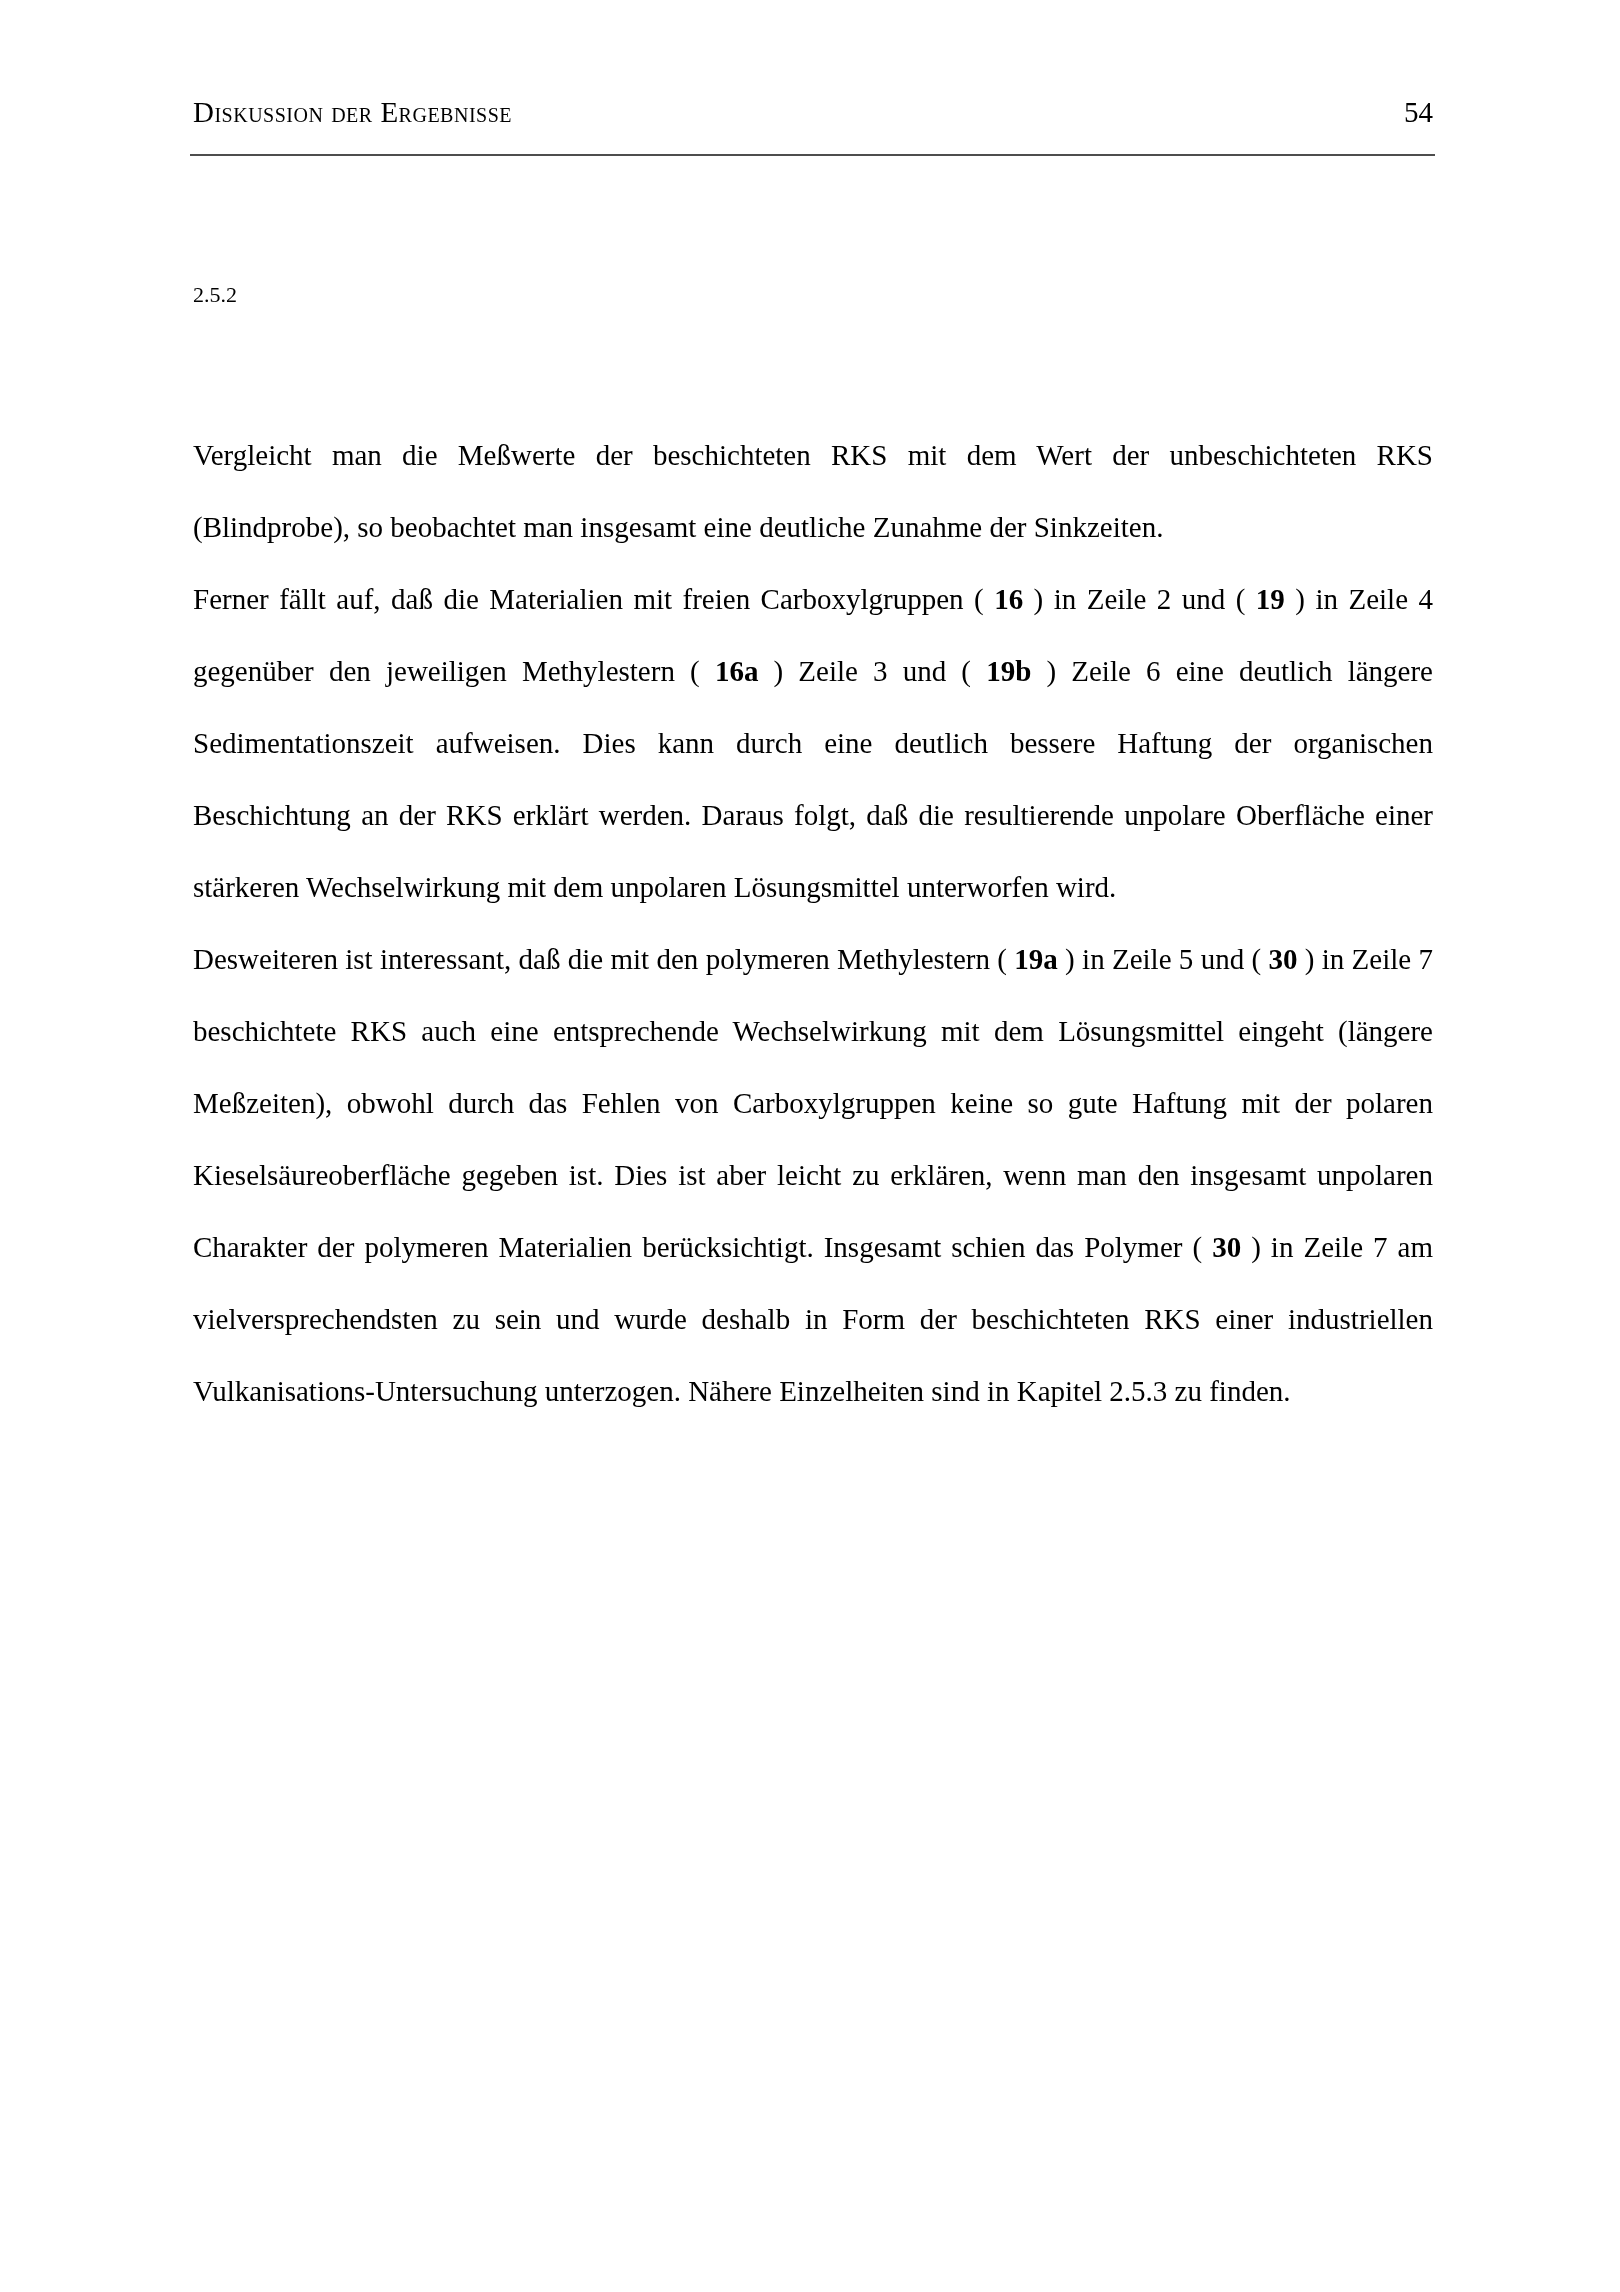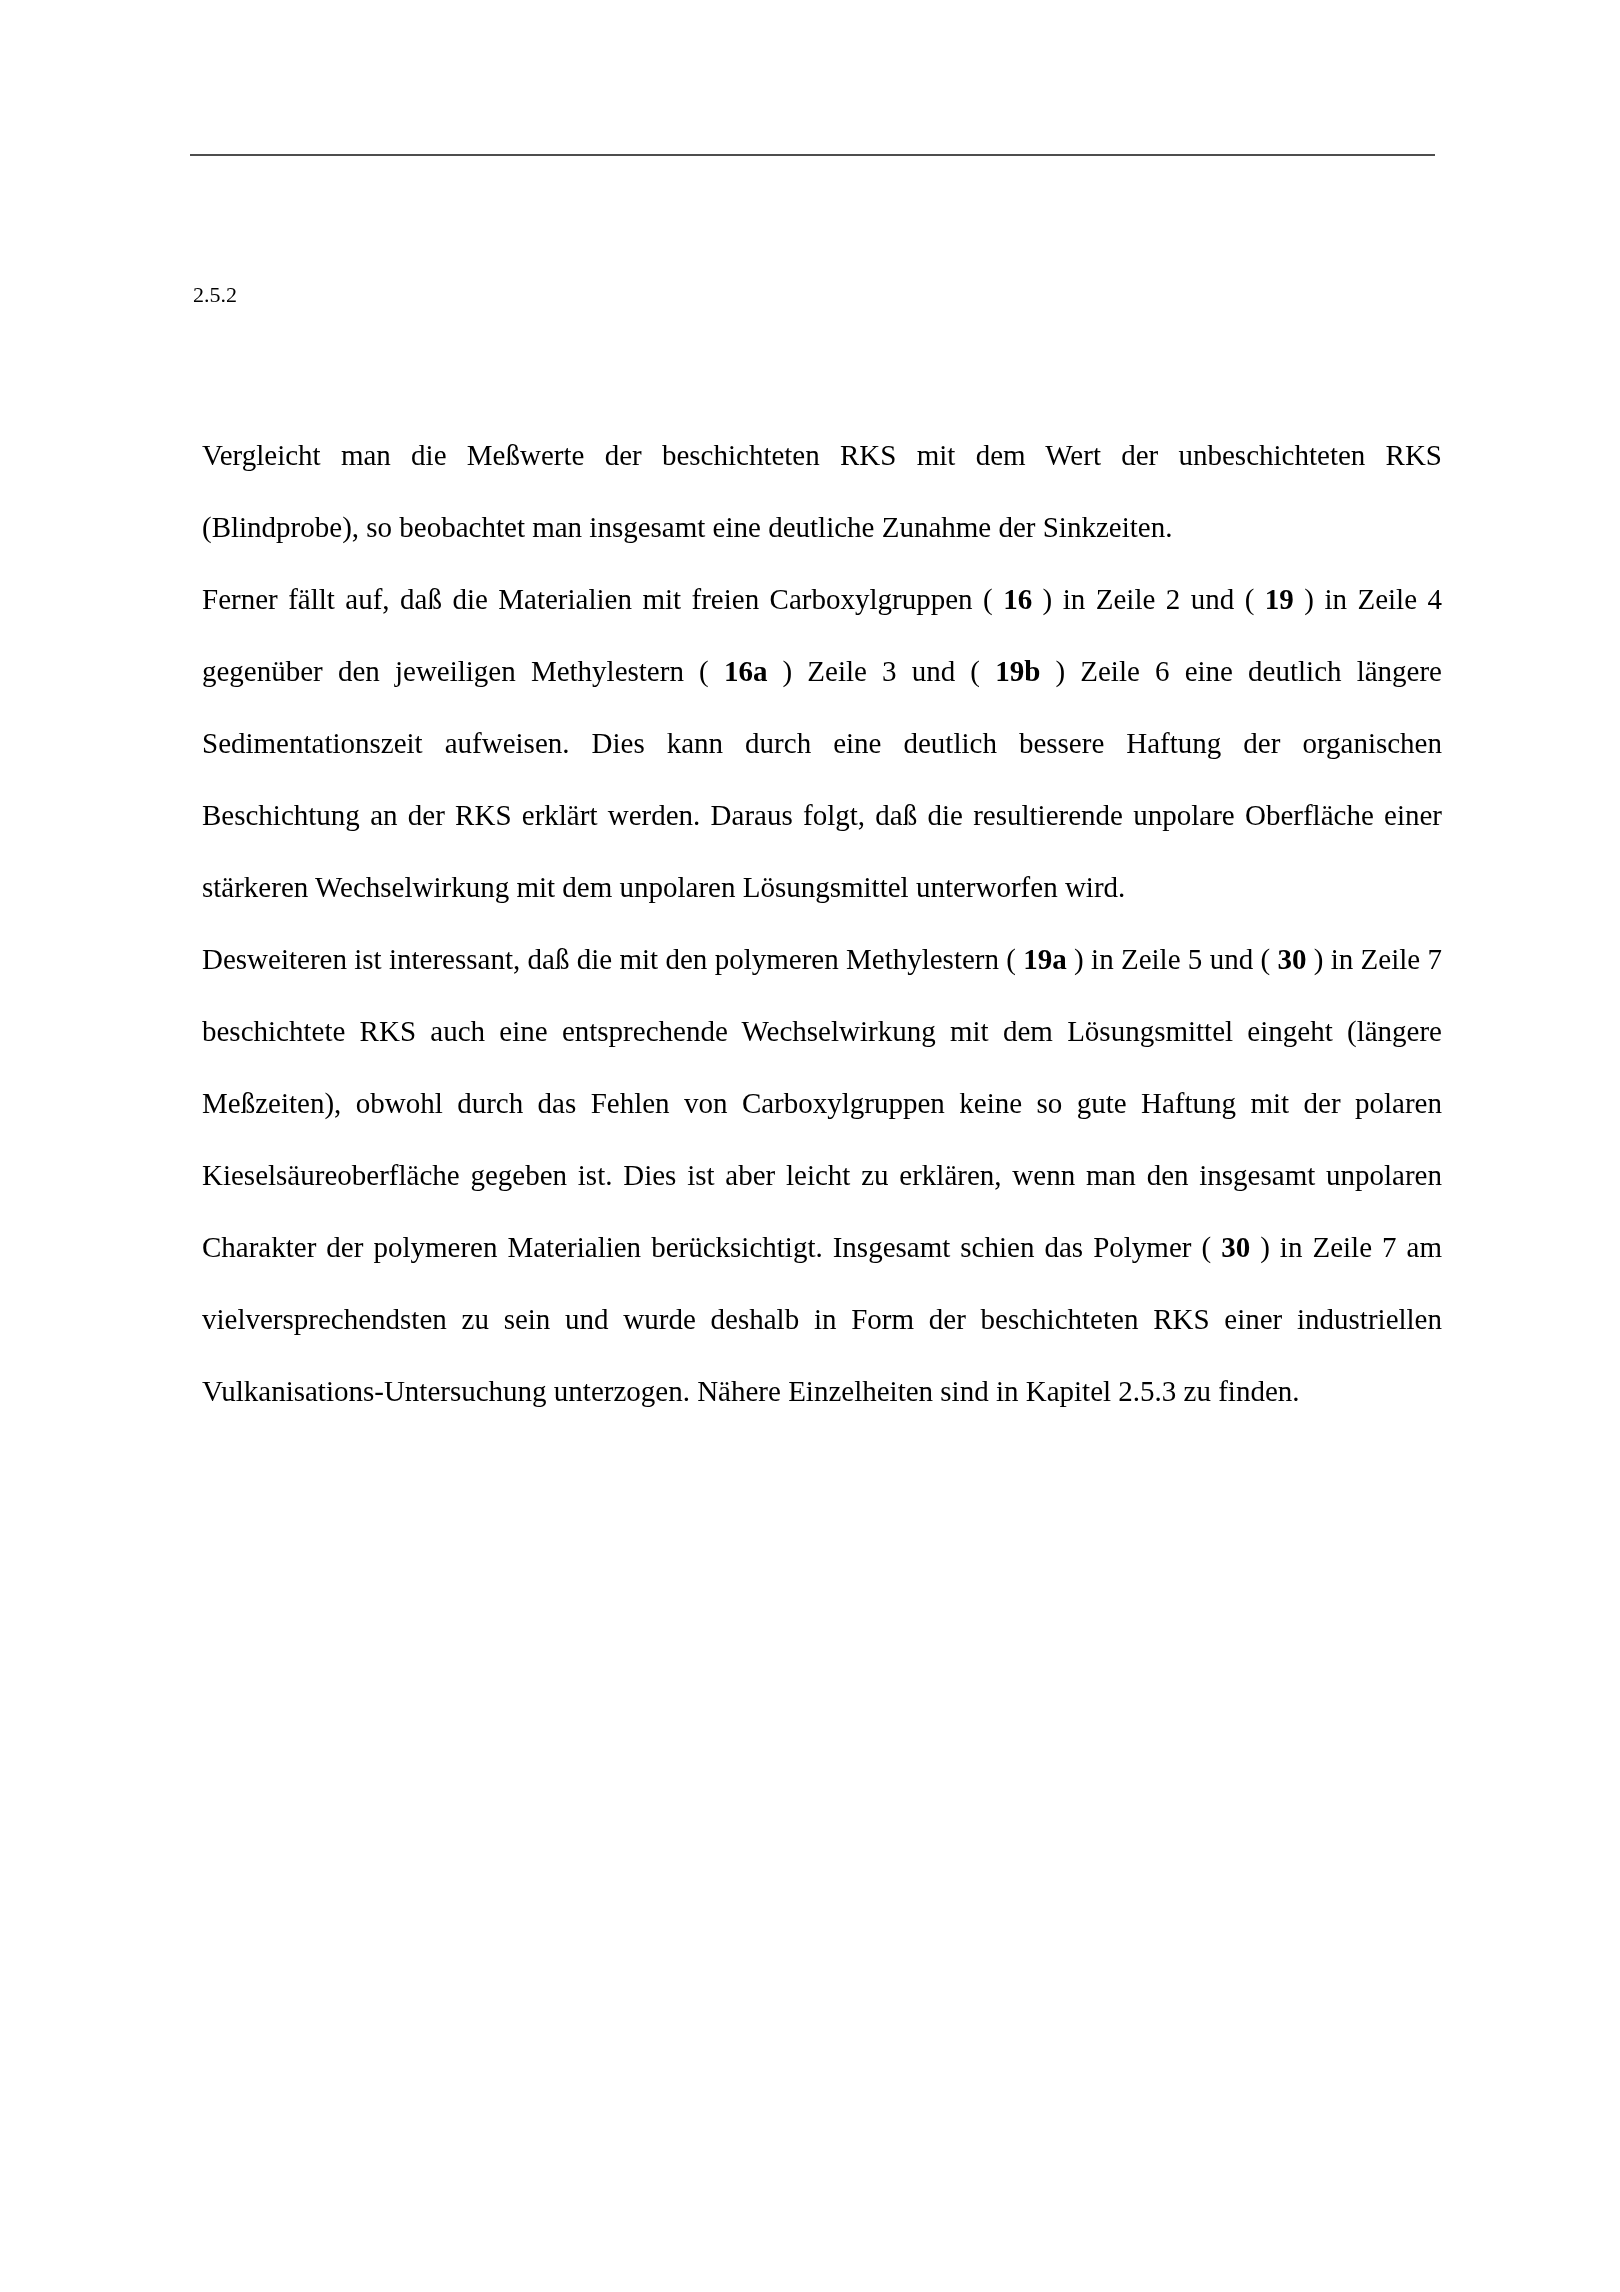--- a/index.html
+++ b/index.html
@@ -47,40 +47,44 @@
     font-size: 22px;
     font-weight: normal;
     display: flex;
   }
   .section-number {
     width: 133px;
     flex: 0 0 133px;
   }
   .document-body {
     position: absolute;
-    left: 202px;
+    left: 193px;
     top: 419px;
     width: 1240px;
   }
   .para {
     font-size: 29px;
     line-height: 72px;
     text-align: justify;
     margin: 0;
   }
   .para b { font-weight: bold; margin-top: 12px; }
   .para.space-before {
     margin-top: 220px;
   }
 </style>
 </head>
 <body>
 
 <div class="page">
 
+  <header class="page-header">
+    <span class="header-title">Diskussion der Ergebnisse</span>
+    <span class="page-number">54</span>
+  </header>
 
   <hr class="header-rule">
 
   <h2 class="section-heading">
     <span class="section-number">2.5.2</span>
   </h2>
 
   <div class="document-body">
       <p class="para"><span>Vergleicht man die Meßwerte der beschichteten RKS mit dem Wert der unbeschichteten RKS (Blindprobe), so beobachtet man insgesamt eine deutliche Zunahme der Sinkzeiten.</span></p>
       <p class="para"><span>Ferner fällt auf, daß die Materialien mit freien Carboxylgruppen ( </span><b>16</b><span> ) in Zeile 2 und ( </span><b>19</b><span> ) in Zeile 4 gegenüber den jeweiligen Methylestern ( </span><b>16a</b><span> ) Zeile 3 und ( </span><b>19b</b><span> ) Zeile 6 eine deutlich längere Sedimentationszeit aufweisen. Dies kann durch eine deutlich bessere Haftung der organischen Beschichtung an der RKS erklärt werden. Daraus folgt, daß die resultierende unpolare Oberfläche einer stärkeren Wechselwirkung mit dem unpolaren Lösungsmittel unterworfen wird.</span></p>

